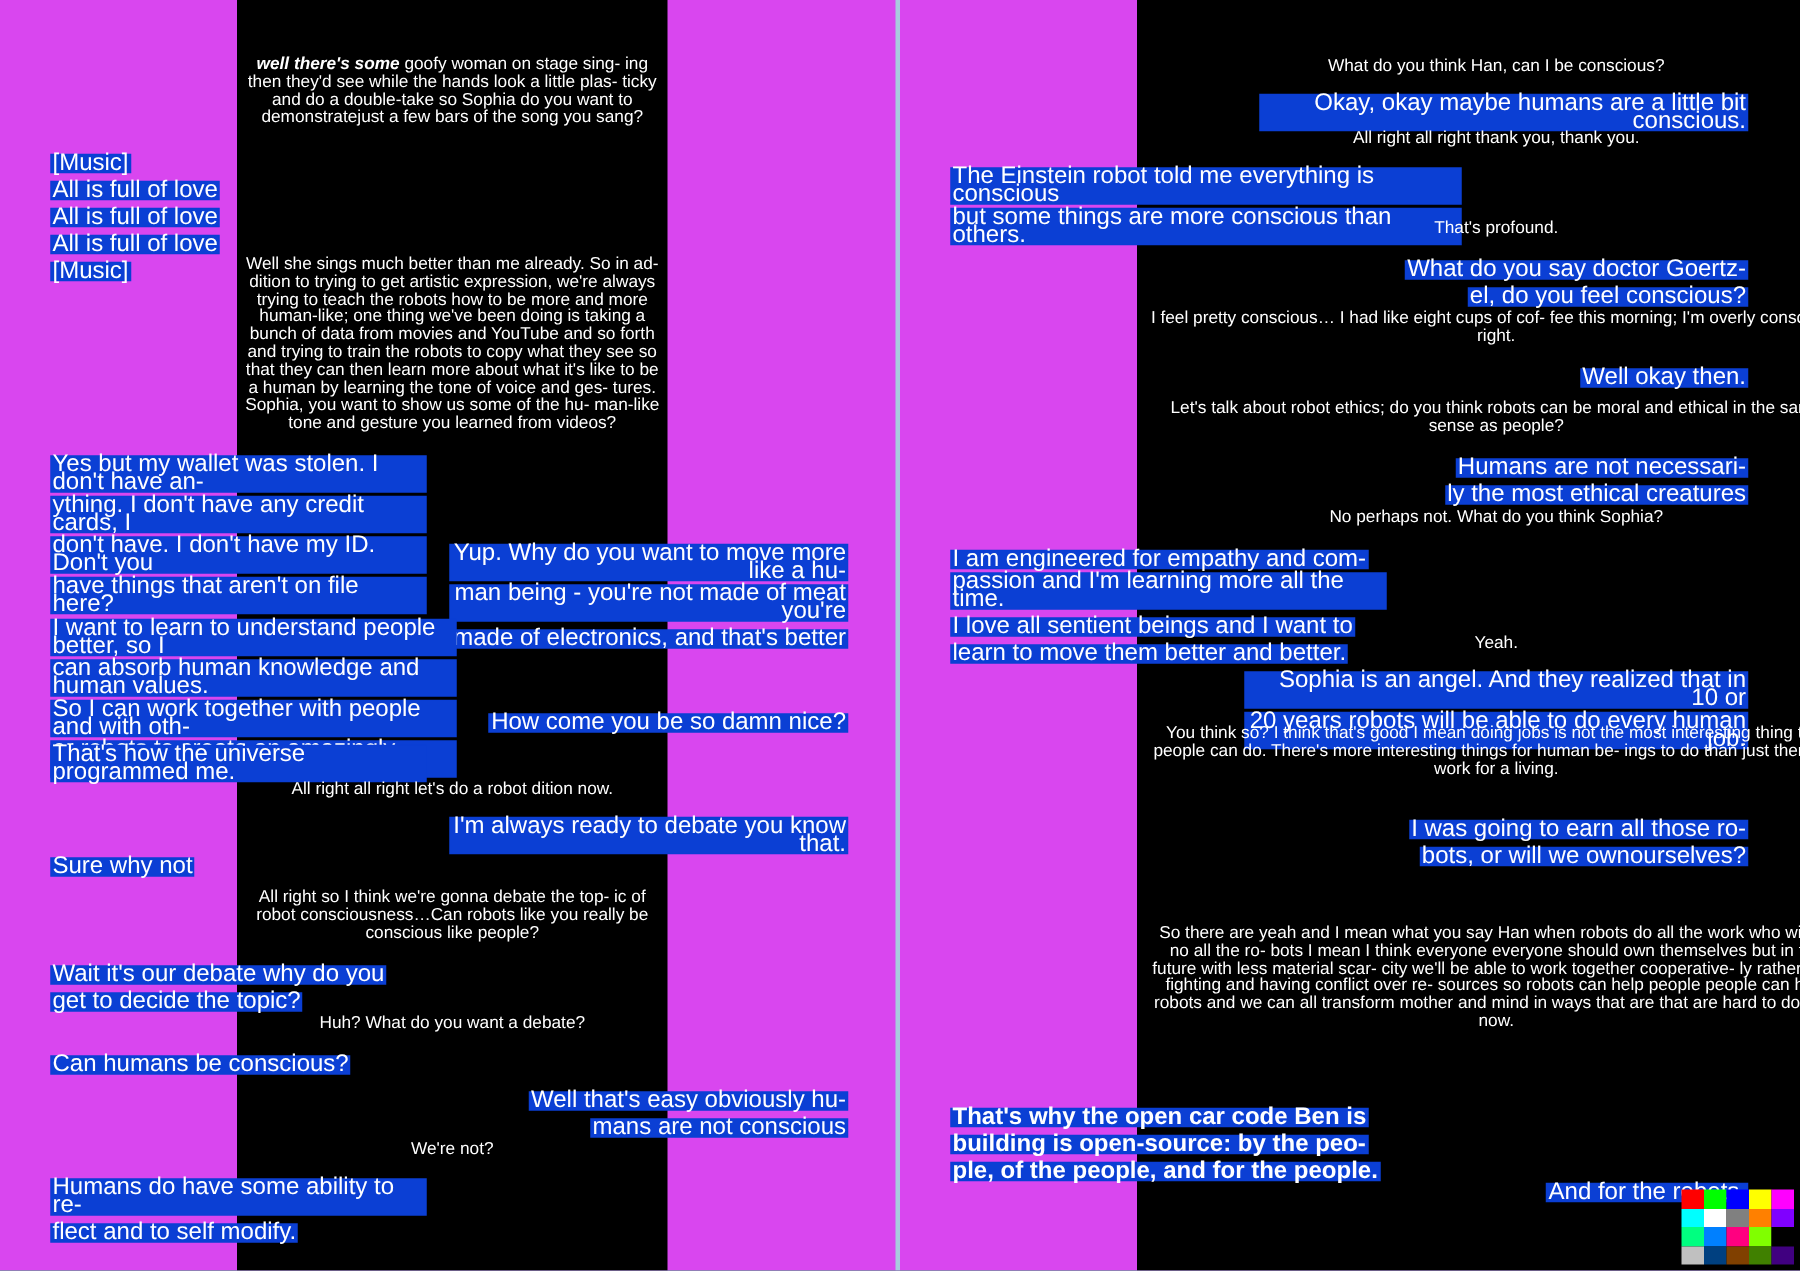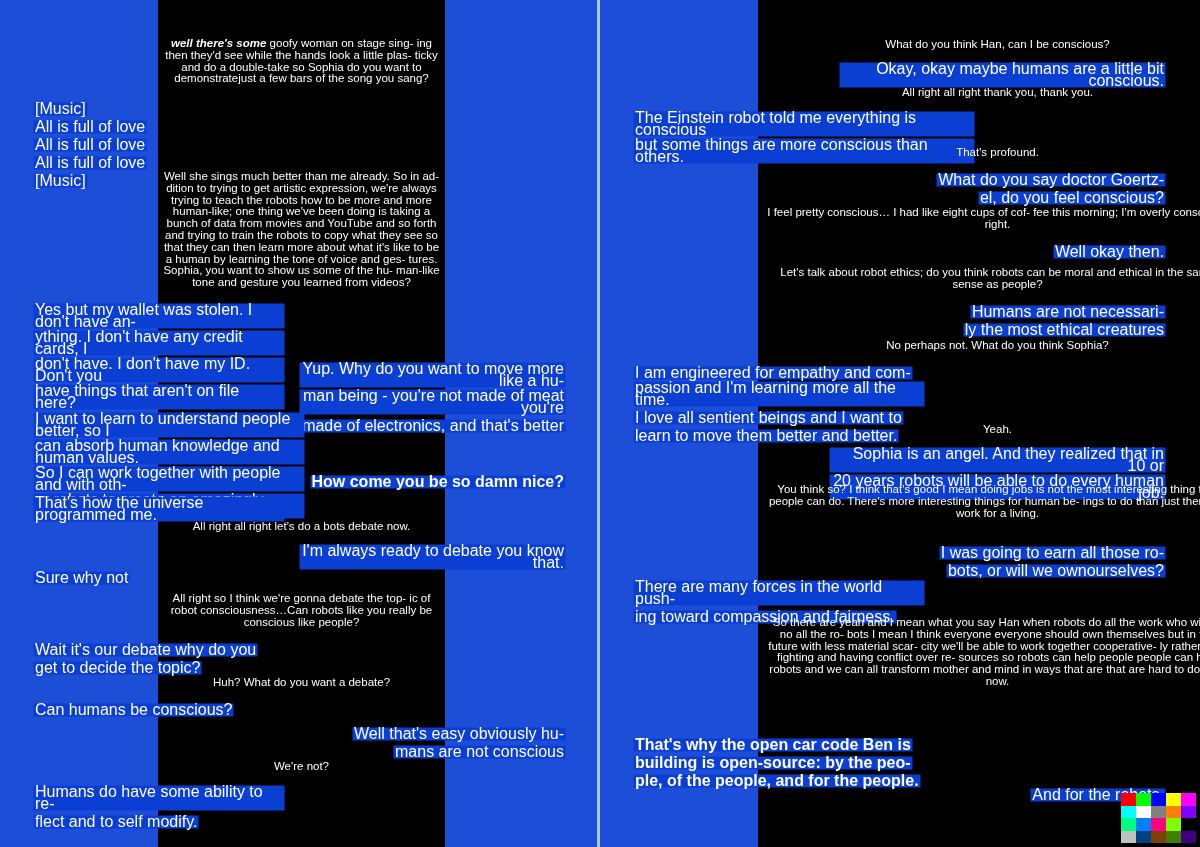--- a/index.html
+++ b/index.html
@@ -10,21 +10,21 @@
   body {
     width: 1200px;
     height: 847px;
     font-family: "Liberation Sans", sans-serif;
     overflow: hidden;
   }
   .page {
     position: relative;
     width: 1200px;
     height: 847px;
-    background: #1d4ed8;
+    background: #d946ef;
   }
   
   .panel {
     position: absolute;
     top: 0;
     height: 847px;
   }
   .panel-left  { left: 0;   width: 597px; }
   .panel-right { left: 600px; width: 600px; }
   .dark-col {
@@ -144,29 +144,29 @@
       <span class="hlline" style="display:block"><i>made of electronics, and that's better</i></span>
     </div>
 
     <div class="hl hl-left" style="position:absolute; left:34px; top:413px; width:270px;">
       <span class="hlline" style="display:block"><i>I want to learn to understand people better, so I</i></span>
       <span class="hlline" style="display:block"><i>can absorb human knowledge and human values.</i></span>
       <span class="hlline" style="display:block"><i>So I can work together with people and with oth-</i></span>
       <span class="hlline" style="display:block"><i>er robots to create an amazingly better world.</i></span>
     </div>
 
-    <div class="hl hl-right" style="position:absolute; left:300px; top:473px; width:265px;font-weight:bold;">
+    <div class="hl hl-right" style="position:absolute; left:300px; top:473px; width:265px;">
       <span class="hlline" style="display:block"><i>How come you be so damn nice?</i></span>
     </div>
 
     <div class="hl hl-left" style="position:absolute; left:34px; top:497px; width:250px;">
       <span class="hlline" style="display:block"><i>That's how the universe programmed me.</i></span>
     </div>
 
-    <div class="block speech" style="left:160px; top:521px; width:283px;">All right all right let's do a bots debate now.</div>
+    <div class="block speech" style="left:160px; top:521px; width:283px;">All right all right let's do a robot dition now.</div>
 
     <div class="hl hl-right" style="position:absolute; left:300px; top:545px; width:265px;">
       <span class="hlline" style="display:block"><i>I'm always ready to debate you know that.</i></span>
     </div>
 
     <div class="hl hl-left" style="position:absolute; left:34px; top:569px; width:250px;">
       <span class="hlline" style="display:block"><i>Sure why not</i></span>
     </div>
 
     <div class="block speech" style="left:160px; top:593px; width:283px;">All right so I think we're gonna debate the top-
@@ -256,24 +256,20 @@
     <div class="block speech" style="left:165px; top:484px; width:465px;">You think so? I think that's good I mean doing jobs
 is not the most interesting thing that people can
 do. There's more interesting things for human be-
 ings to do than just then just work for a living.</div>
 
     <div class="hl hl-right" style="position:absolute; left:300px; top:544px; width:265px;">
       <span class="hlline" style="display:block"><i>I was going to earn all those ro-</i></span>
       <span class="hlline" style="display:block"><i>bots, or will we ownourselves?</i></span>
     </div>
 
-    <div class="hl hl-left" style="position:absolute; left:34px; top:581px; width:290px;">
-      <span class="hlline" style="display:block"><i>There are many forces in the world push-</i></span>
-      <span class="hlline" style="display:block"><i>ing toward compassion and fairness.</i></span>
-    </div>
 
     <div class="block speech" style="left:165px; top:617px; width:465px;">So there are yeah and I mean what you say Han
 when robots do all the work who will oh no all the ro-
 bots I mean I think everyone everyone should own
 themselves but in the future with less material scar-
 city we'll be able to work together cooperative-
 ly rather than fighting and having conflict over re-
 sources so robots can help people people can help
 robots and we can all transform mother and mind
 in ways that are that are hard to do right now.</div>

